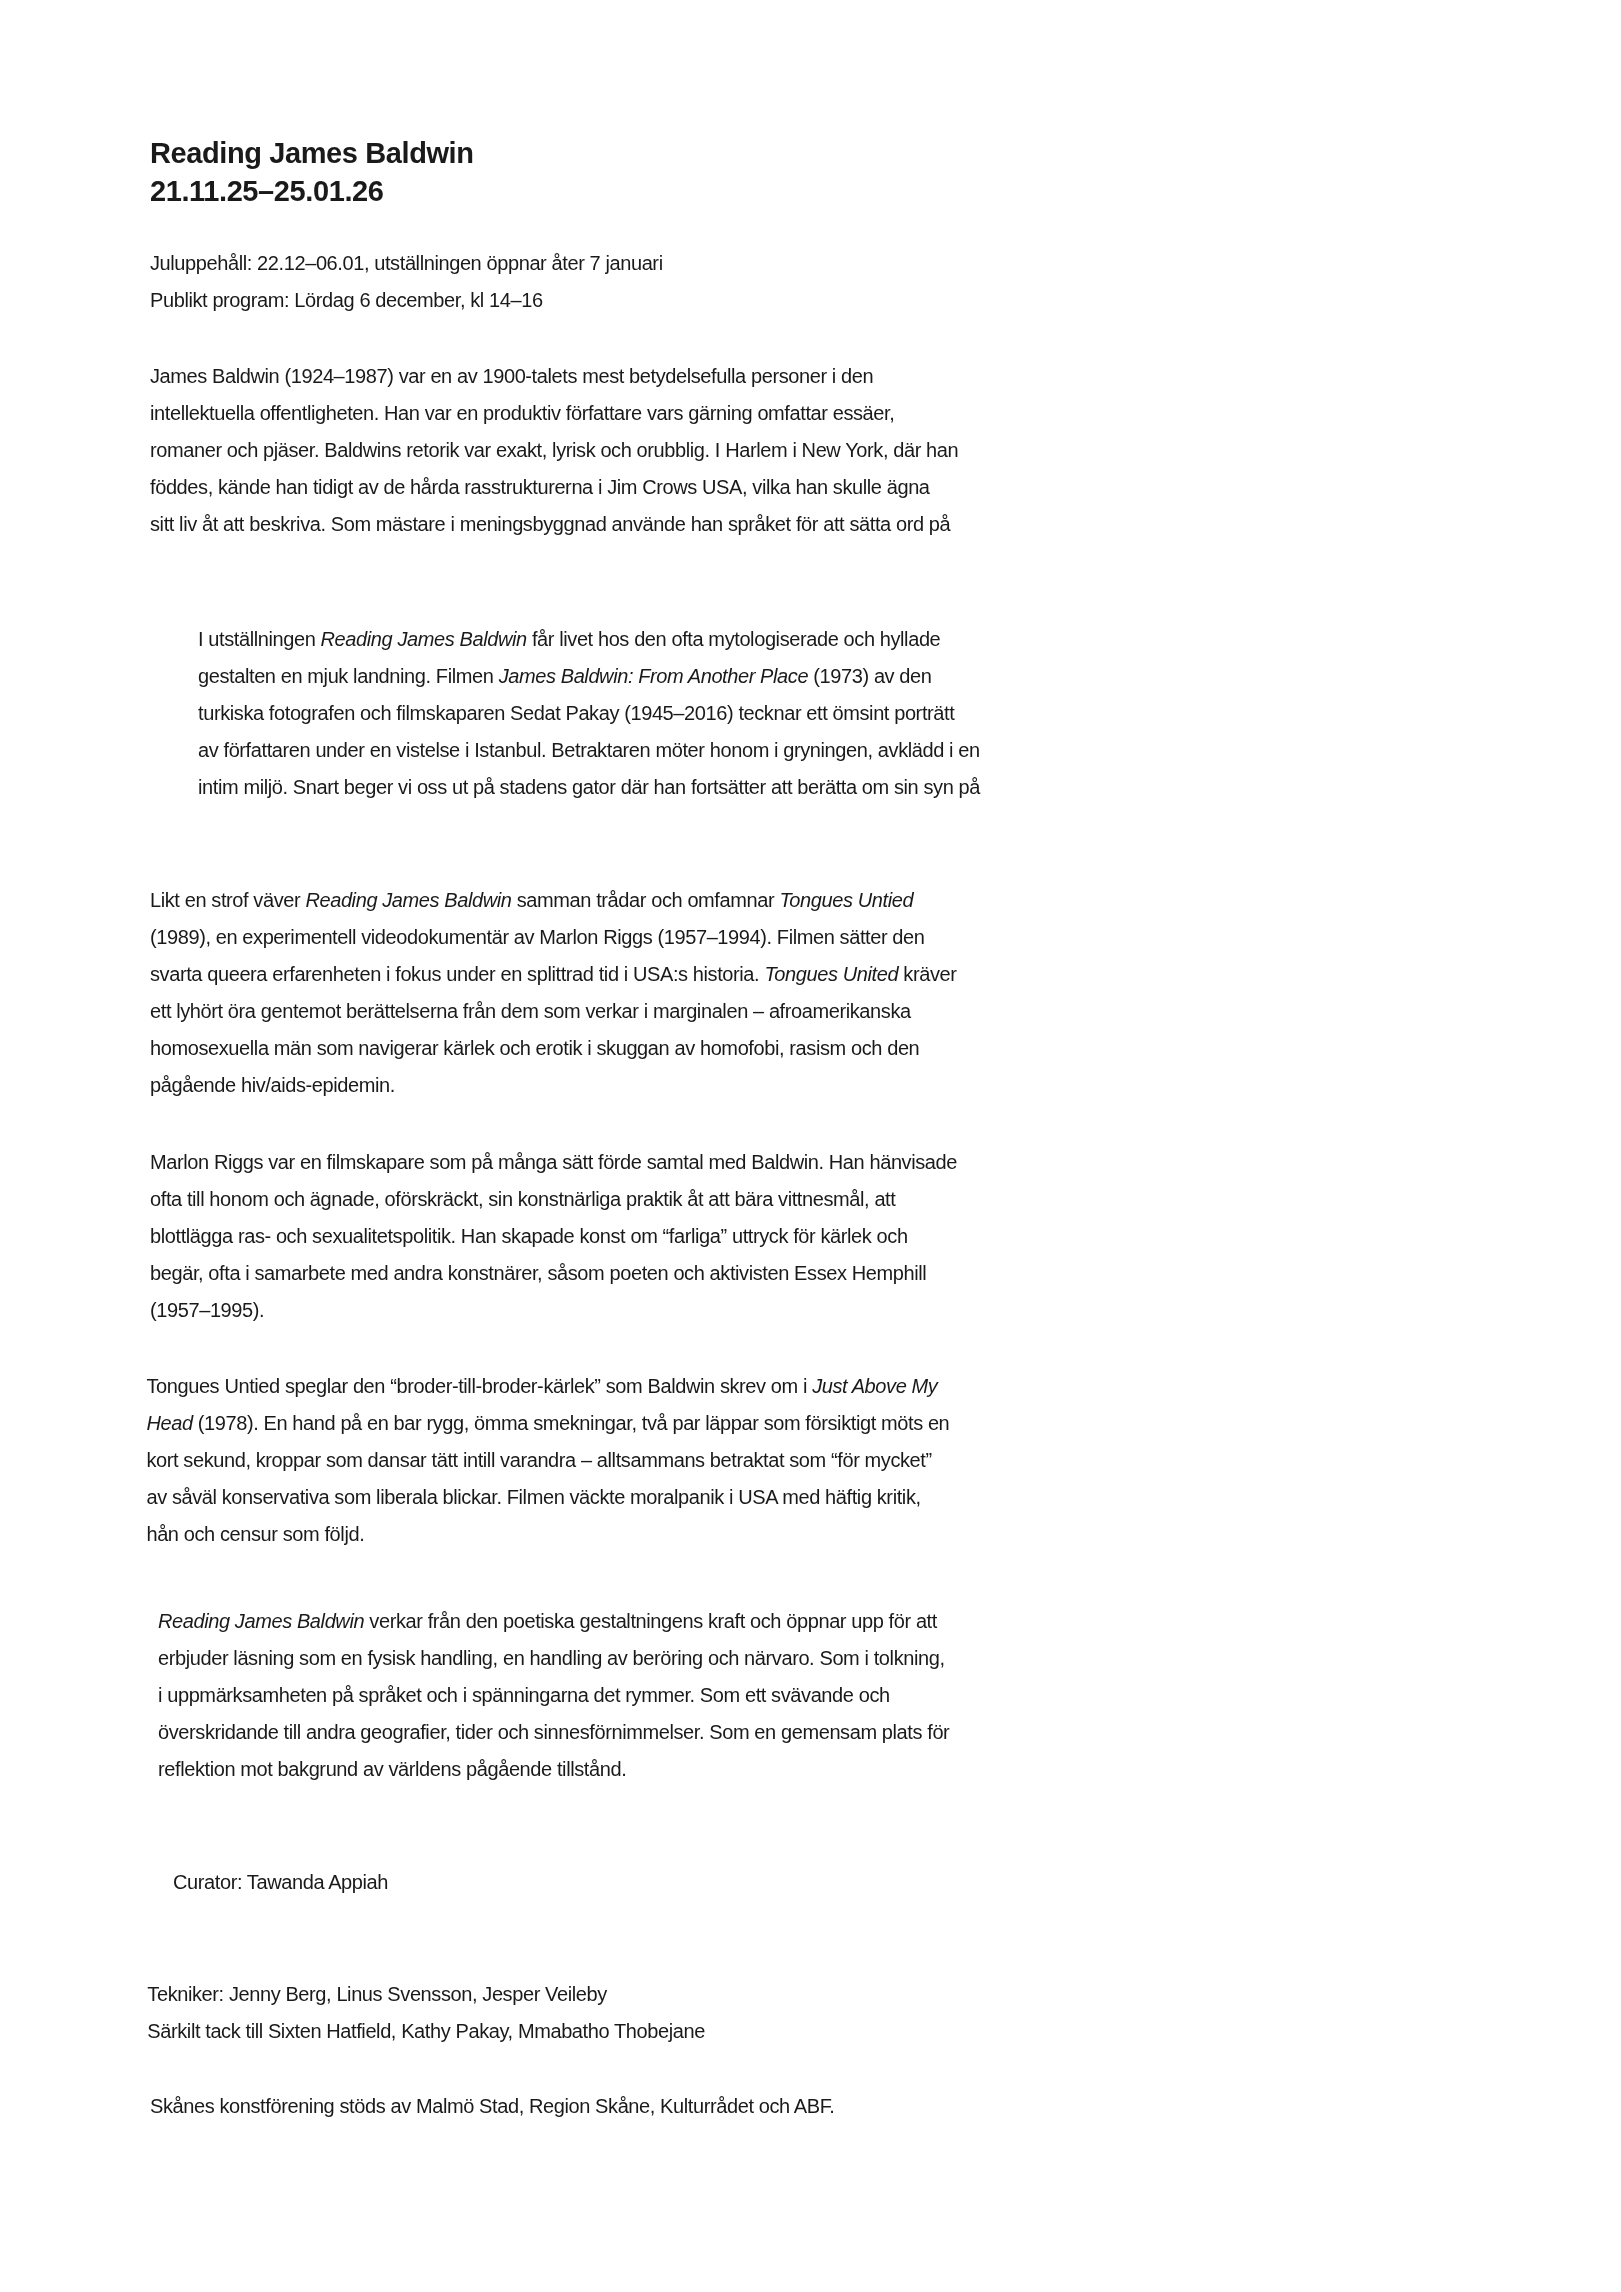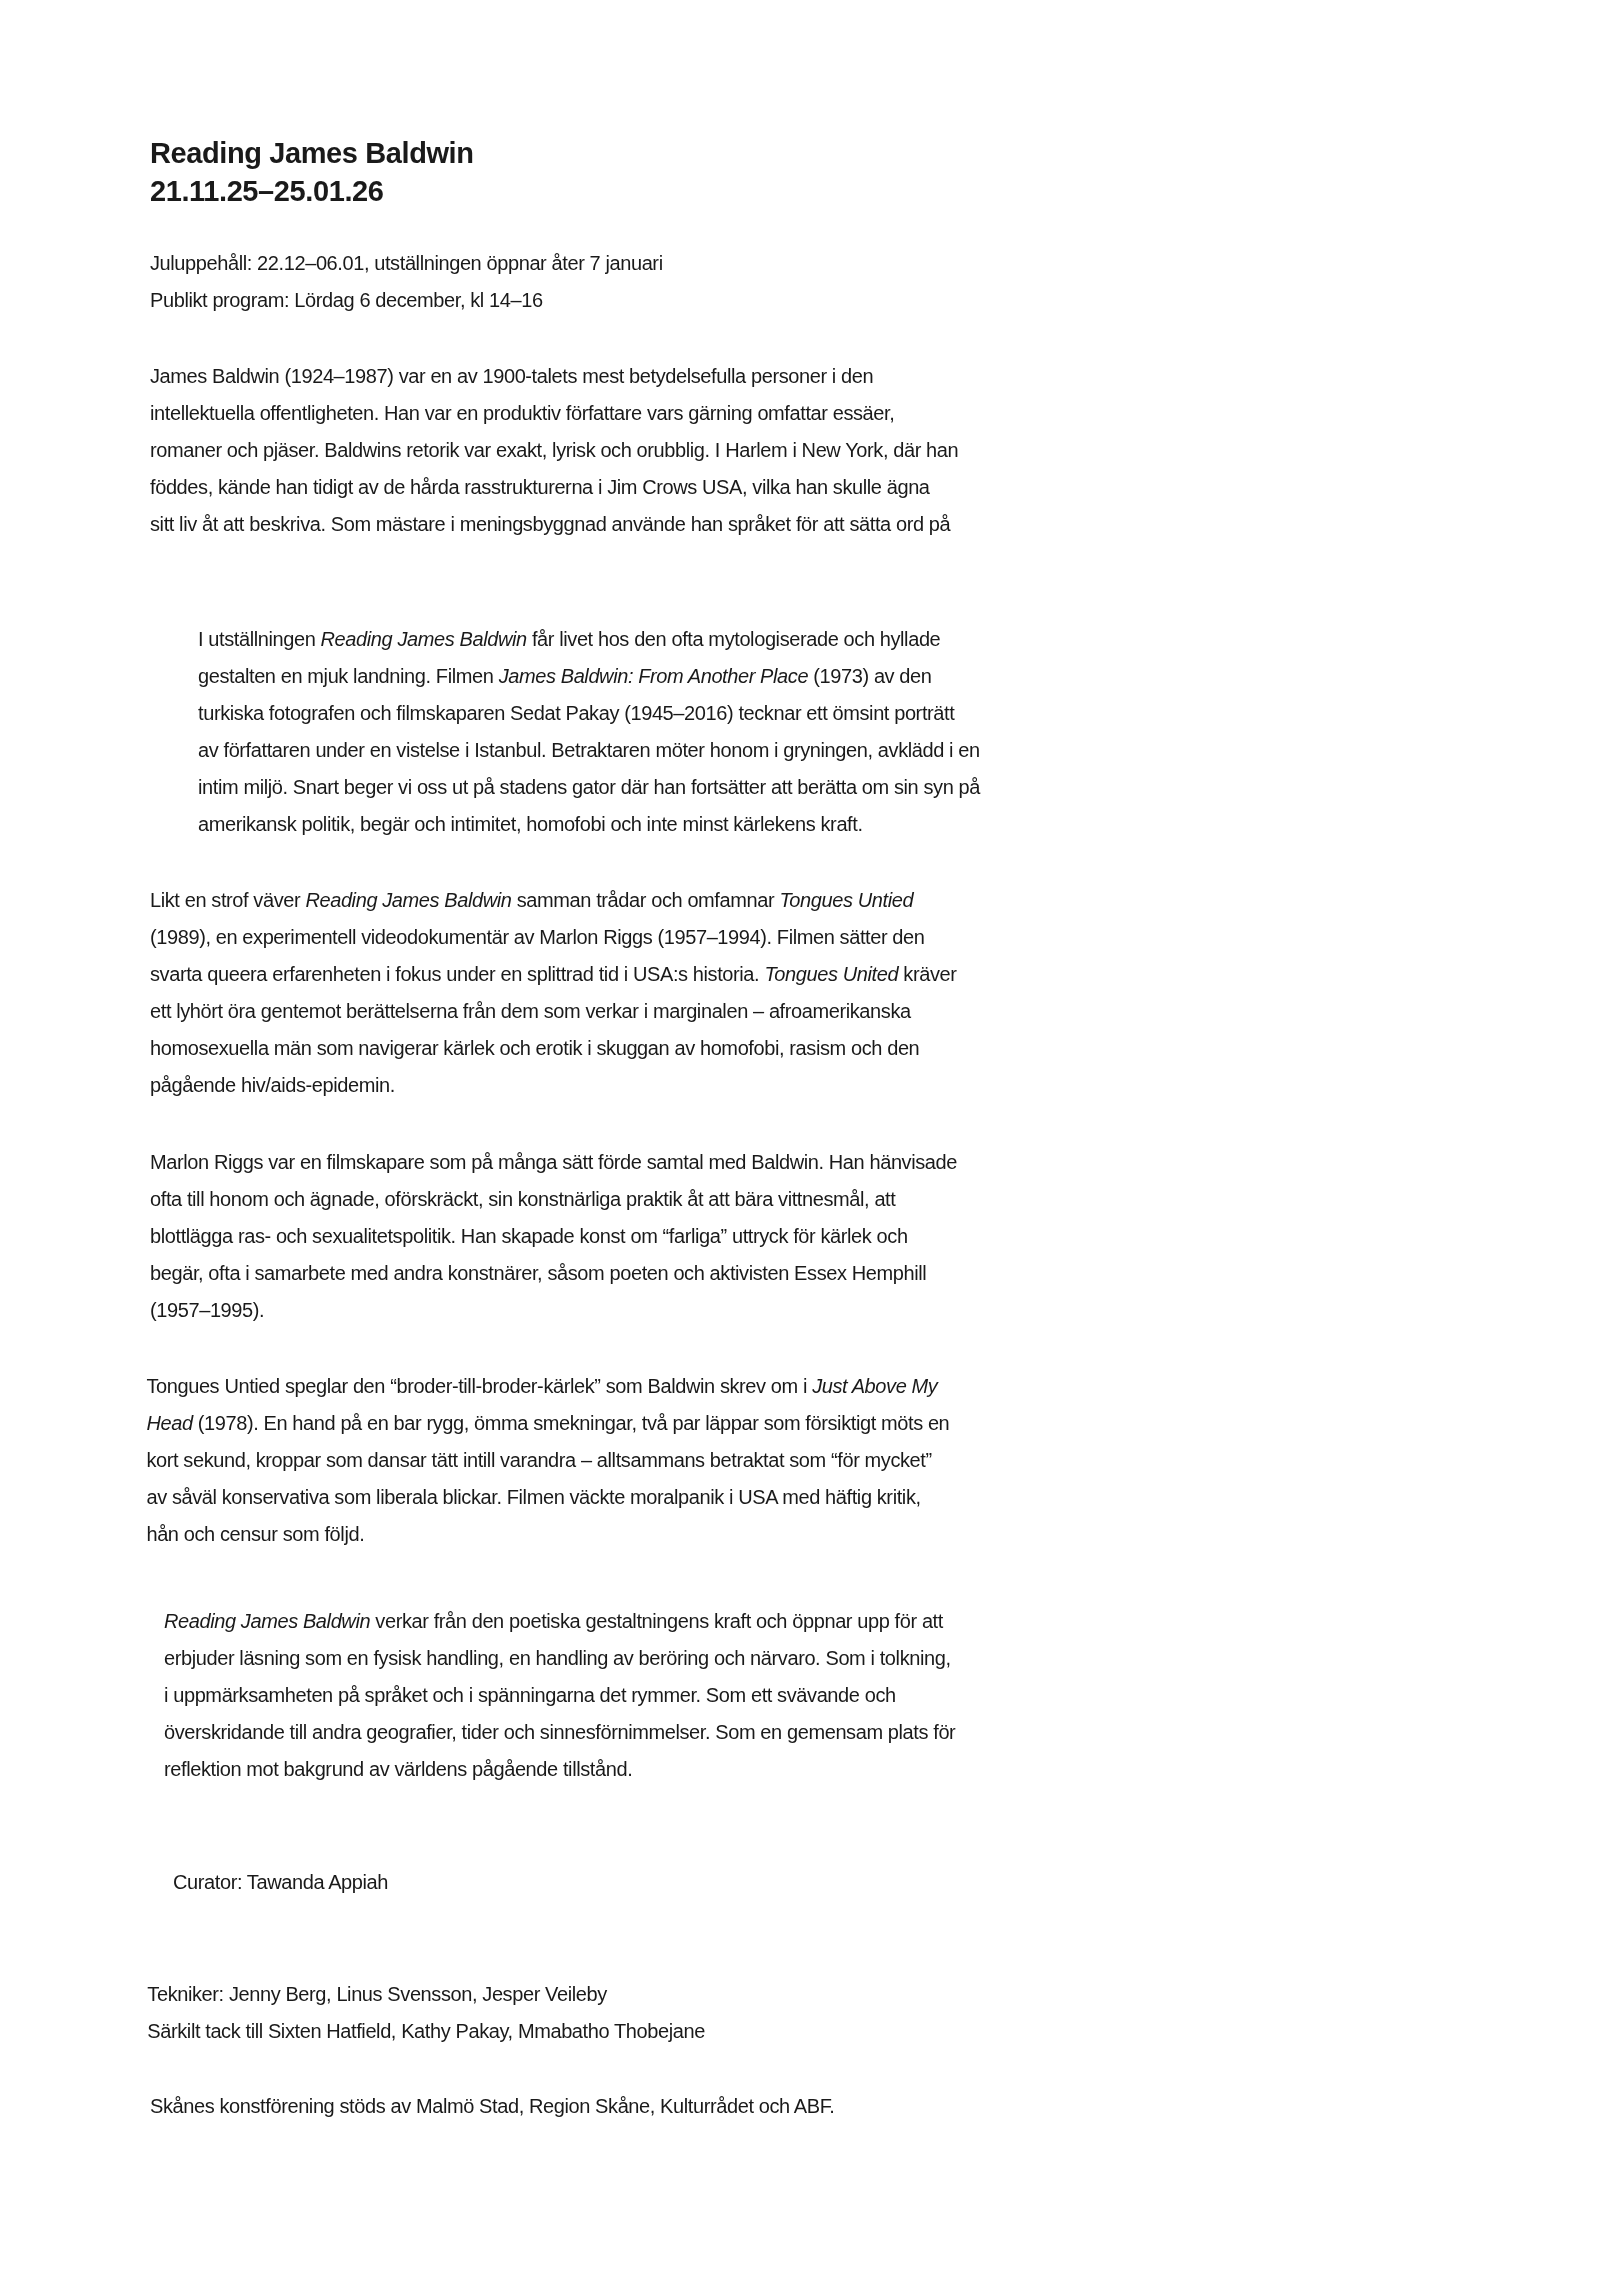--- a/index.html
+++ b/index.html
@@ -13,21 +13,21 @@
   .line { display: block; white-space: nowrap; }
   .title { font-weight: bold; font-size: 29px; line-height: 38px; }
   .i { font-style: italic; }
   #header { position: absolute; top: 0; left: 0; }
   #meta { position: absolute; top: 111px; left: 0; }
   #p1 { position: absolute; top: 224px; left: 0; }
   #p2 { position: absolute; top: 487px; left: 0; margin-left: 48px; }
   #p3 { position: absolute; top: 748px; left: 0; }
   #p4 { position: absolute; top: 1010px; left: 0; }
   #p5 { position: absolute; top: 1234px; left: -3.6px; }
-  #p6 { position: absolute; top: 1469px; left: 14px; }
+  #p6 { position: absolute; top: 1469px; left: 8px; }
   #curator { position: absolute; top: 1730px; left: 0; margin-left: 23px; }
   #credits { position: absolute; top: 1842px; left: -2.7px; }
   #support { position: absolute; top: 1954px; left: 0; }
 </style>
 </head>
 <body>
 
 <div class="page">
 
   <div id="header" class="block title">
@@ -47,21 +47,20 @@
     <span class="line">föddes, kände han tidigt av de hårda rasstrukturerna i Jim Crows USA, vilka han skulle ägna</span>
     <span class="line">sitt liv åt att beskriva. Som mästare i meningsbyggnad använde han språket för att sätta ord på</span>
   </div>
 
   <div id="p2" class="block">
     <span class="line"><span>I utställningen </span><span class="i">Reading James Baldwin</span><span> får livet hos den ofta mytologiserade och hyllade</span></span>
     <span class="line"><span>gestalten en mjuk landning. Filmen </span><span class="i">James Baldwin: From Another Place</span><span> (1973) av den</span></span>
     <span class="line">turkiska fotografen och filmskaparen Sedat Pakay (1945–2016) tecknar ett ömsint porträtt</span>
     <span class="line">av författaren under en vistelse i Istanbul. Betraktaren möter honom i gryningen, avklädd i en</span>
     <span class="line">intim miljö. Snart beger vi oss ut på stadens gator där han fortsätter att berätta om sin syn på</span>
-    <span class="line">amerikansk politik, begär och intimitet, homofobi och inte minst kärlekens kraft.</span>
   </div>
 
   <div id="p3" class="block">
     <span class="line"><span>Likt en strof väver </span><span class="i">Reading James Baldwin</span><span> samman trådar och omfamnar </span><span class="i">Tongues Untied</span></span>
     <span class="line">(1989), en experimentell videodokumentär av Marlon Riggs (1957–1994). Filmen sätter den</span>
     <span class="line"><span>svarta queera erfarenheten i fokus under en splittrad tid i USA:s historia. </span><span class="i">Tongues United</span><span> kräver</span></span>
     <span class="line">ett lyhört öra gentemot berättelserna från dem som verkar i marginalen – afroamerikanska</span>
     <span class="line">homosexuella män som navigerar kärlek och erotik i skuggan av homofobi, rasism och den</span>
     <span class="line">pågående hiv/aids-epidemin.</span>
   </div>

